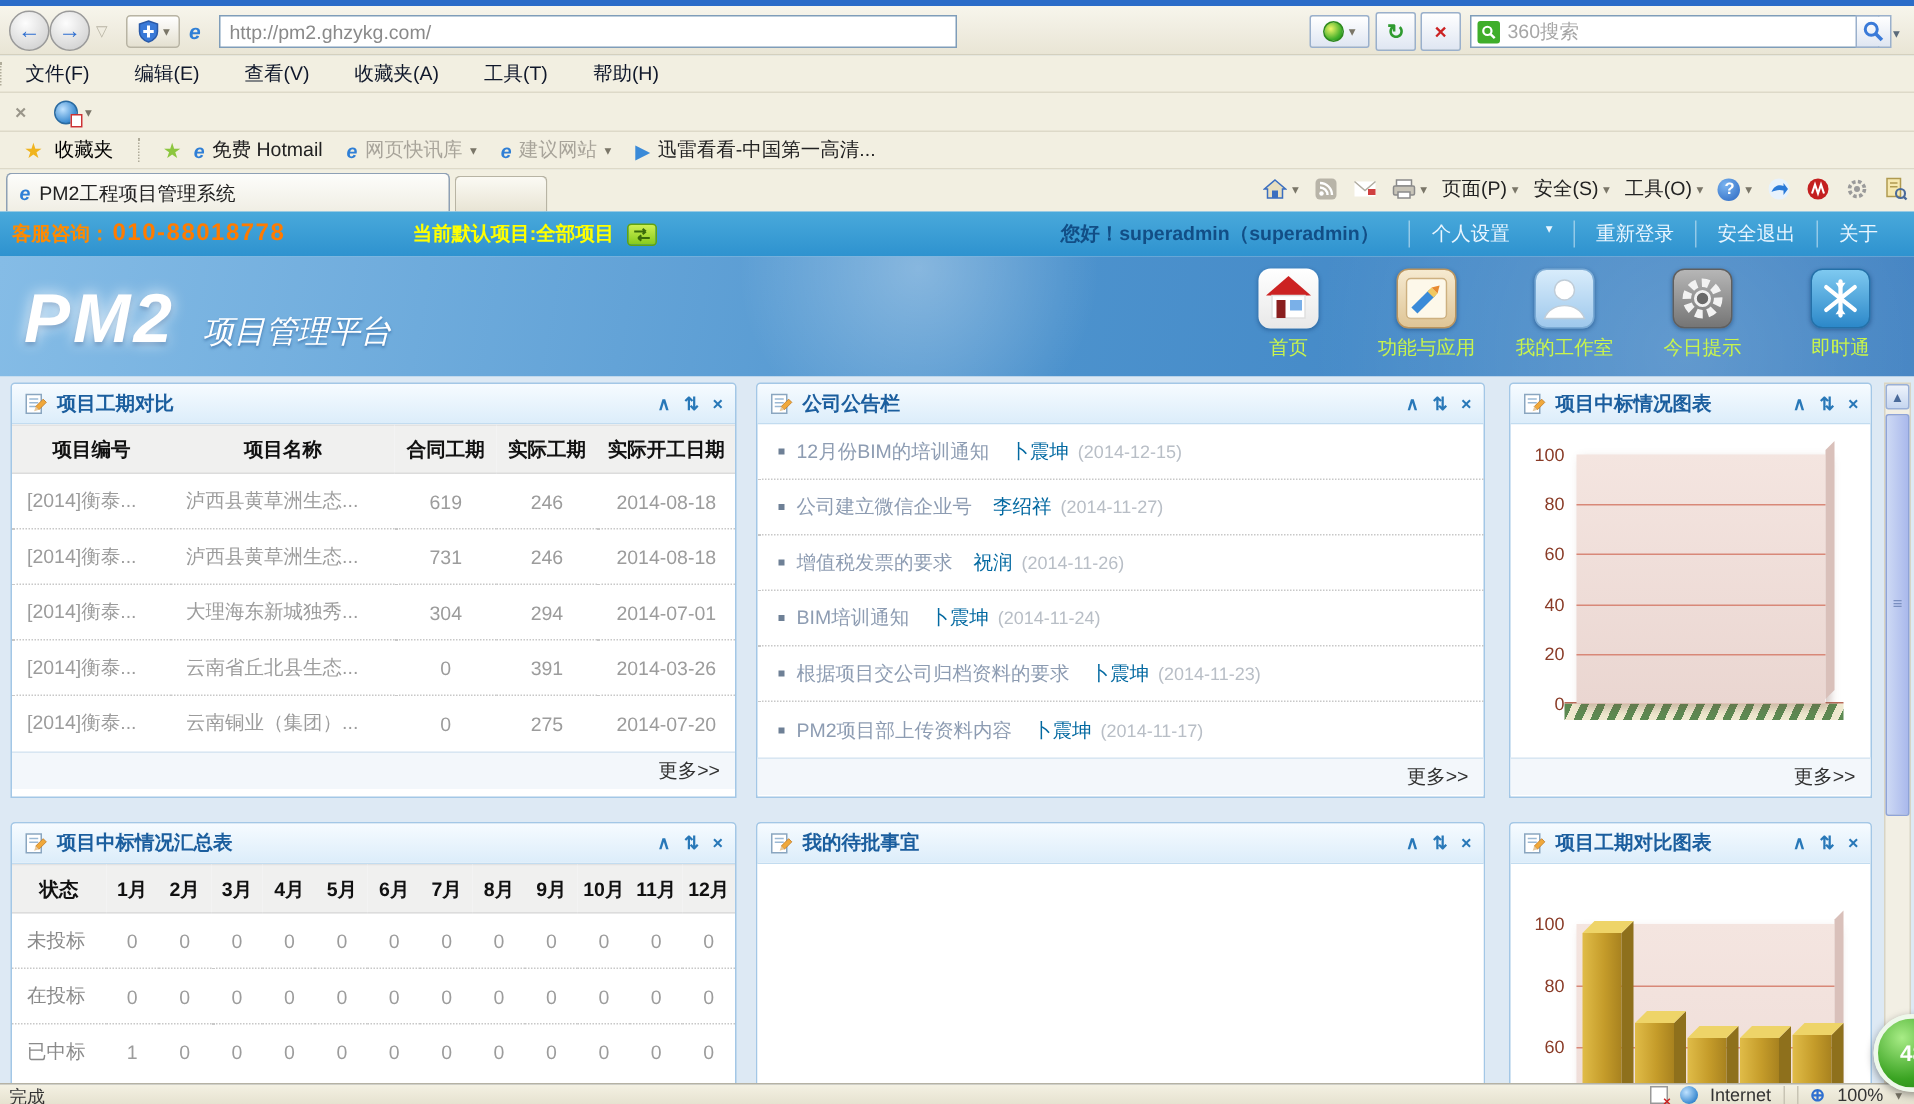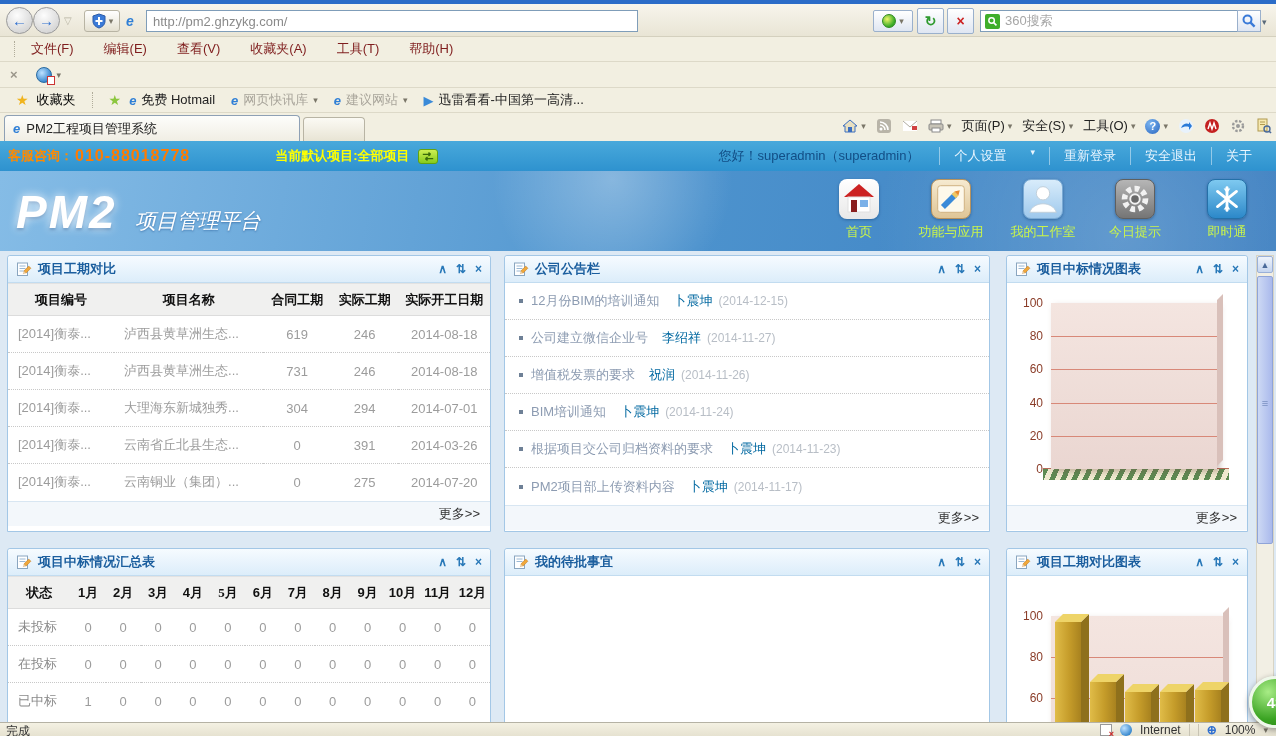--- a/index.html
+++ b/index.html
@@ -20,21 +20,21 @@
 .g360{width:14px;height:14px;border-radius:50%;background:radial-gradient(circle at 35% 35%,#eef668,#3fae2a 65%,#1f8a18);border:1px solid #2f8a1f;}
 .mini-btn{position:absolute;top:4px;width:27px;height:26px;background:linear-gradient(#fff,#dfe6f2);border:1px solid #9ab0cc;border-radius:2px;text-align:center;line-height:24px;font-weight:bold;}
 #refresh-btn{left:917px;color:#2f9b2f;font-size:14px;}
 #stop-btn{left:947px;color:#cc2222;font-size:14px;}
 #search-box{position:absolute;left:980px;top:6px;width:273px;height:22px;border:1px solid #7f9db9;background:#fff;display:flex;align-items:center;padding:0 4px;gap:5px;}
 #search-box .sq{width:15px;height:15px;background:#3fae2a;border-radius:2px;display:flex;align-items:center;justify-content:center;}
 #search-box .ph{color:#a6a6a6;font-size:13px;}
 #search-go{position:absolute;left:1237px;top:6px;width:24px;height:22px;background:linear-gradient(#fff,#dfe6f2);border:1px solid #9ab0cc;display:flex;align-items:center;justify-content:center;}
 #search-drop{position:absolute;left:1262px;top:13px;color:#5a6a7a;font-size:9px;}
 
-#menu-row{position:absolute;top:37px;left:0;width:1276px;height:25px;background:#f2efe1;border-bottom:1px solid #ddd9c8;display:flex;align-items:center;padding-left:14px;gap:30px;color:#7f1d1d;}
+#menu-row{position:absolute;top:37px;left:0;width:1276px;height:25px;background:#f2efe1;border-bottom:1px solid #ddd9c8;display:flex;align-items:center;gap:30px;color:#0f172a;}
 #menu-row .grip{width:3px;height:16px;border-left:1px dotted #b0ac9a;margin-right:-16px;}
 #tool-row{position:absolute;top:62px;left:0;width:1276px;height:26px;background:#f2efe1;border-bottom:1px solid #ddd9c8;display:flex;align-items:center;padding-left:10px;gap:18px;}
 #tool-row .x{color:#9a968a;font-weight:bold;font-size:13px;}
 .globe{width:16px;height:16px;border-radius:50%;background:radial-gradient(circle at 35% 35%,#bfe2ff,#3a8ad0 70%,#1f5f9a);border:1px solid #2a6aa0;position:relative;}
 .globe .pdf{position:absolute;right:-4px;bottom:-3px;width:8px;height:9px;background:#fff;border:1px solid #c33;font-size:5px;color:#c33;line-height:8px;text-align:center;font-weight:bold;}
 #fav-row{position:absolute;top:88px;left:0;width:1276px;height:25px;background:#f2efe1;border-bottom:1px solid #ddd9c8;display:flex;align-items:center;padding-left:16px;gap:8px;}
 .star{color:#f0b41e;font-size:14px;}
 .sep-dot{width:1px;height:16px;border-left:1px dotted #b0ac9a;margin:0 8px;}
 .ie-e{font-weight:bold;font-style:italic;color:#2f7fd6;font-size:13px;}
 .fav-item{display:flex;align-items:center;gap:5px;color:#222;}
@@ -47,21 +47,21 @@
 #cmd-bar .ci{display:flex;align-items:center;gap:3px;}
 .icon16{width:16px;height:16px;display:inline-block;}
 
 
 #info-bar{position:absolute;top:141px;left:0;width:1276px;height:30px;background:linear-gradient(#49a9db,#2e92cf);display:flex;align-items:center;}
 #svc-label{color:#ff8a00;font-weight:bold;margin-left:8px;}
 #svc-phone{color:#ff7b00;font-weight:bold;font-size:16px;letter-spacing:1px;margin-left:2px;}
 #def-project{color:#ffff00;font-weight:bold;margin-left:85px;}
 .swap-ic{display:inline-block;width:20px;height:15px;border-radius:3px;background:linear-gradient(#cdef52,#86cb1d);border:1px solid #63a30e;margin-left:8px;vertical-align:-3px;}
 #info-right{margin-left:auto;display:flex;align-items:center;gap:0;margin-right:10px;}
-#greeting{color:#124e86;font-weight:normal;margin-right:20px;}
+#greeting{color:#124e86;font-weight:bold;margin-right:20px;}
 .info-link{color:#eaf6ff;padding:0 14px;border-left:1px solid rgba(255,255,255,.45);display:flex;gap:24px;align-items:flex-start;}
 #banner{position:absolute;top:171px;left:0;width:1276px;height:80px;background:
  radial-gradient(circle at 48% 10%,rgba(255,255,255,.30),rgba(255,255,255,0) 18%),
  radial-gradient(circle at 88% 80%,rgba(255,255,255,.18),rgba(255,255,255,0) 22%),
  linear-gradient(100deg,#85bce6,#4c92cd 55%,#3b7ec0);}
 #logo{position:absolute;left:16px;top:14px;color:#fff;font-style:italic;font-weight:bold;font-size:46px;letter-spacing:2px;text-shadow:0 0 10px rgba(255,255,255,.9),0 2px 3px rgba(30,80,140,.5);}
 #logo-sub{position:absolute;left:135px;top:36px;color:#fff;font-style:italic;font-size:21px;text-shadow:0 1px 2px rgba(30,80,140,.6);}
 #banner-nav{position:absolute;right:18px;top:8px;display:flex;gap:30px;}
 .bn-item{display:flex;flex-direction:column;align-items:center;gap:4px;width:62px;}
 .bn-tile{width:40px;height:40px;border-radius:8px;box-shadow:0 1px 3px rgba(0,40,90,.4);}
@@ -568,21 +568,21 @@
       </span>
     </div>
     <table class="grid">
       <thead>
           <tr>
             <th style="width: 13%;">状态</th>
             <th style="width: 7.25%;">1月</th>
             <th style="width: 7.25%;">2月</th>
             <th style="width: 7.25%;">3月</th>
             <th style="width: 7.25%;">4月</th>
-            <th style="width: 7.25%; font-family: Liberation Serif, serif;">5月</th>
+            <th style="width: 7.25%;">5月</th>
             <th style="width: 7.25%;">6月</th>
             <th style="width: 7.25%;">7月</th>
             <th style="width: 7.25%;">8月</th>
             <th style="width: 7.25%; margin-top: 12px;">9月</th>
             <th style="width: 7.25%;">10月</th>
             <th style="width: 7.25%;">11月</th>
             <th style="width: 7.25%;">12月</th>
           </tr>
         </thead>
       <tbody>

